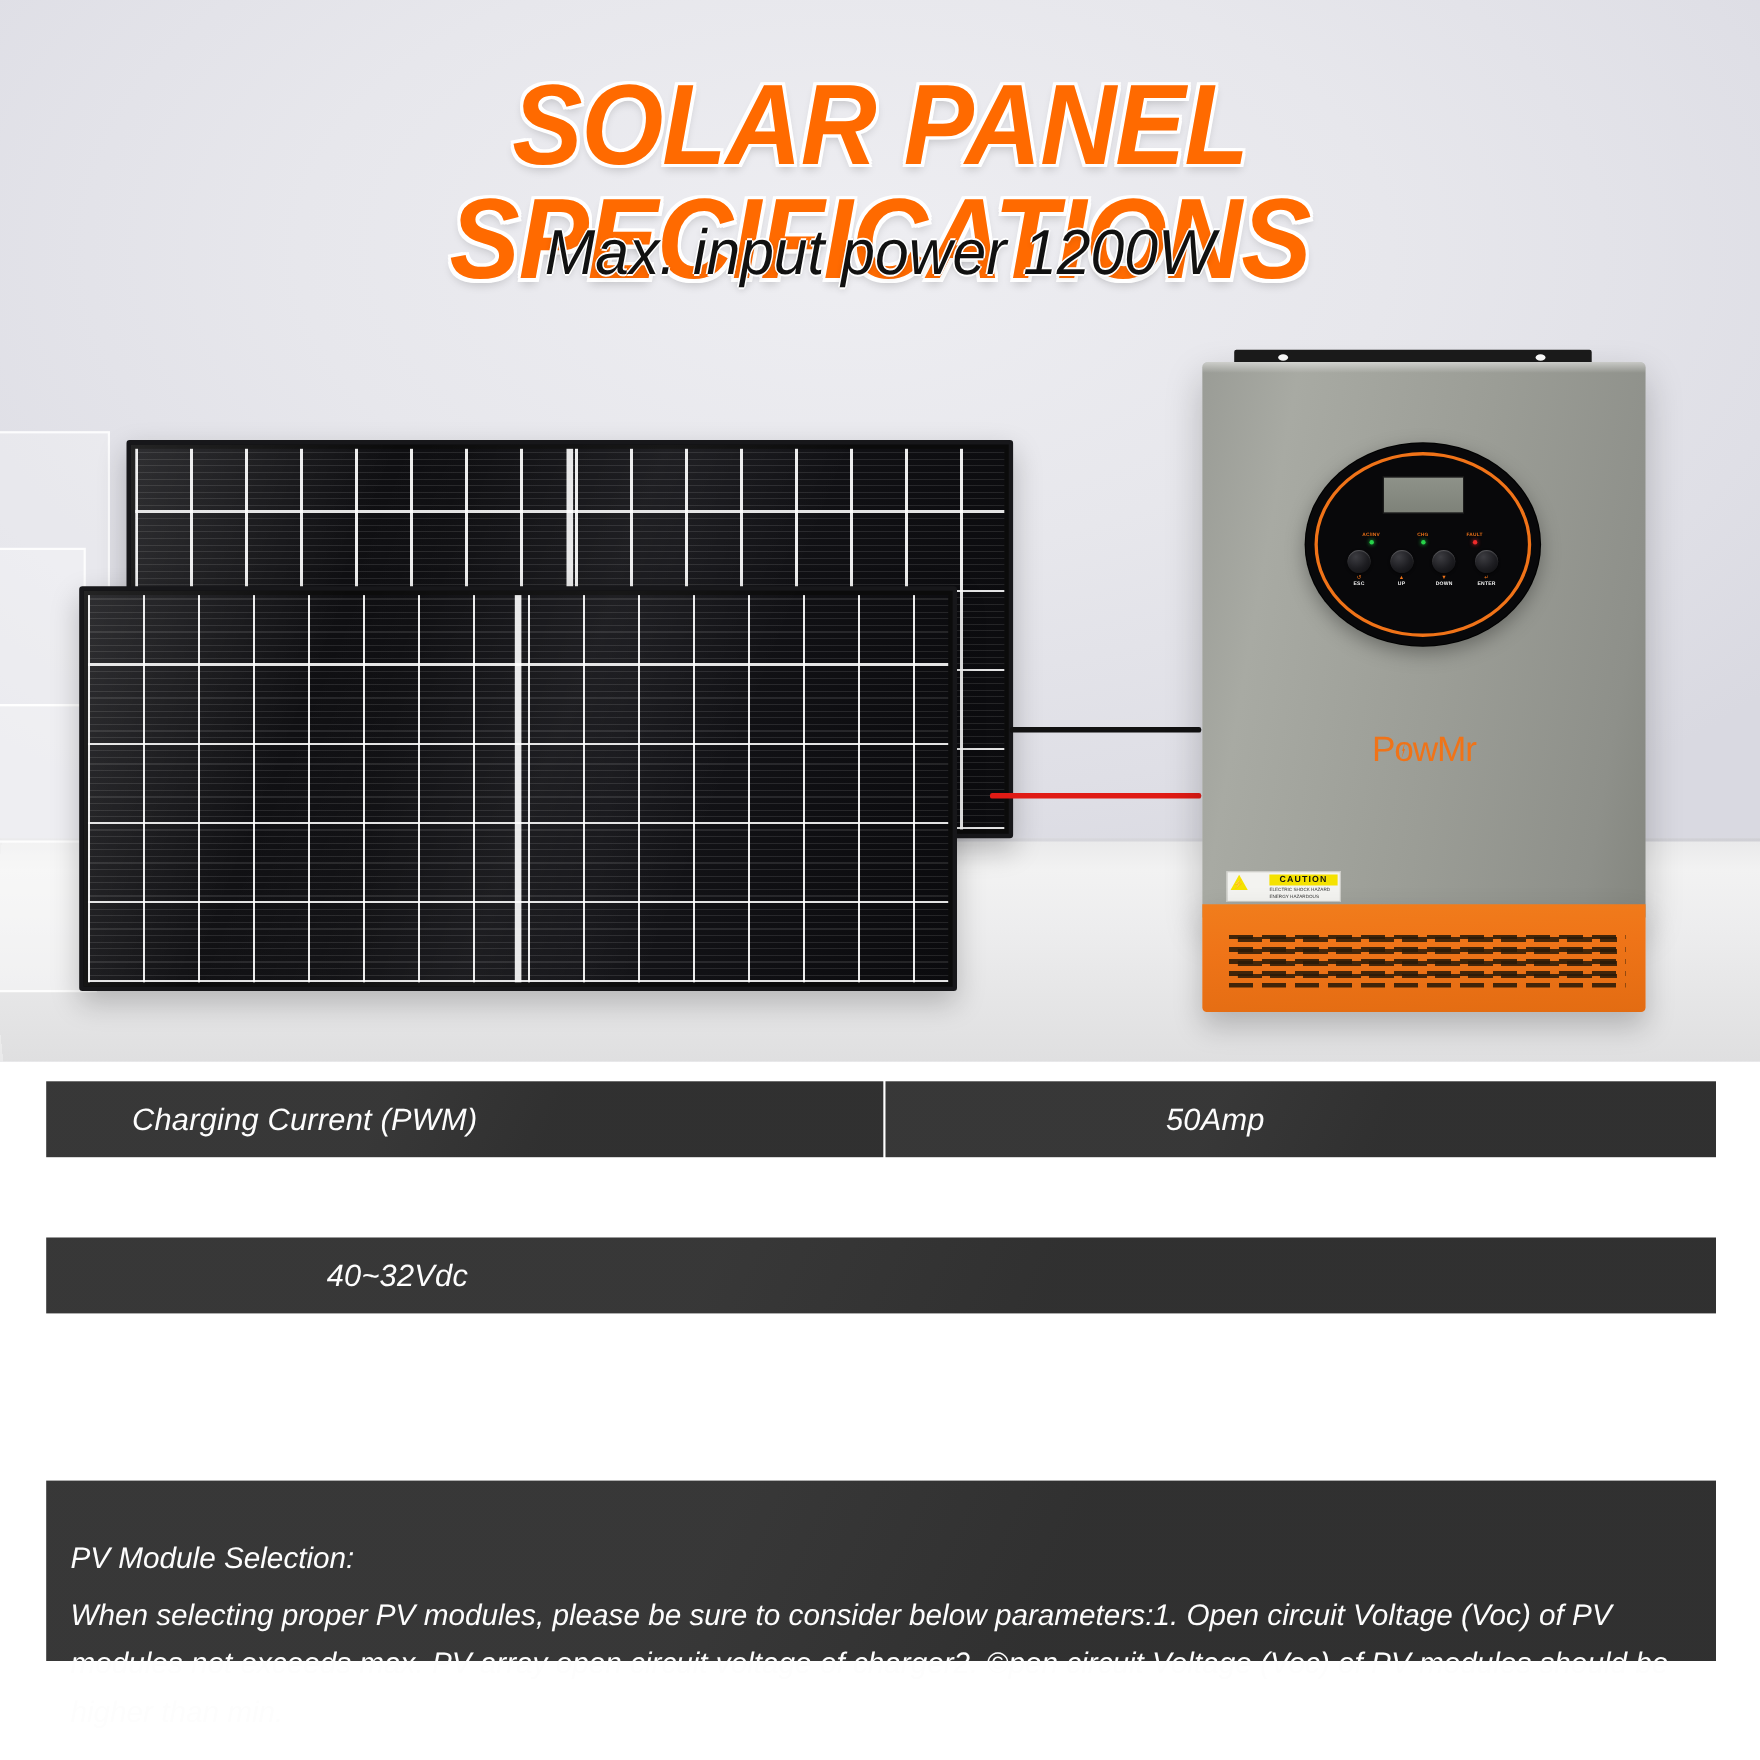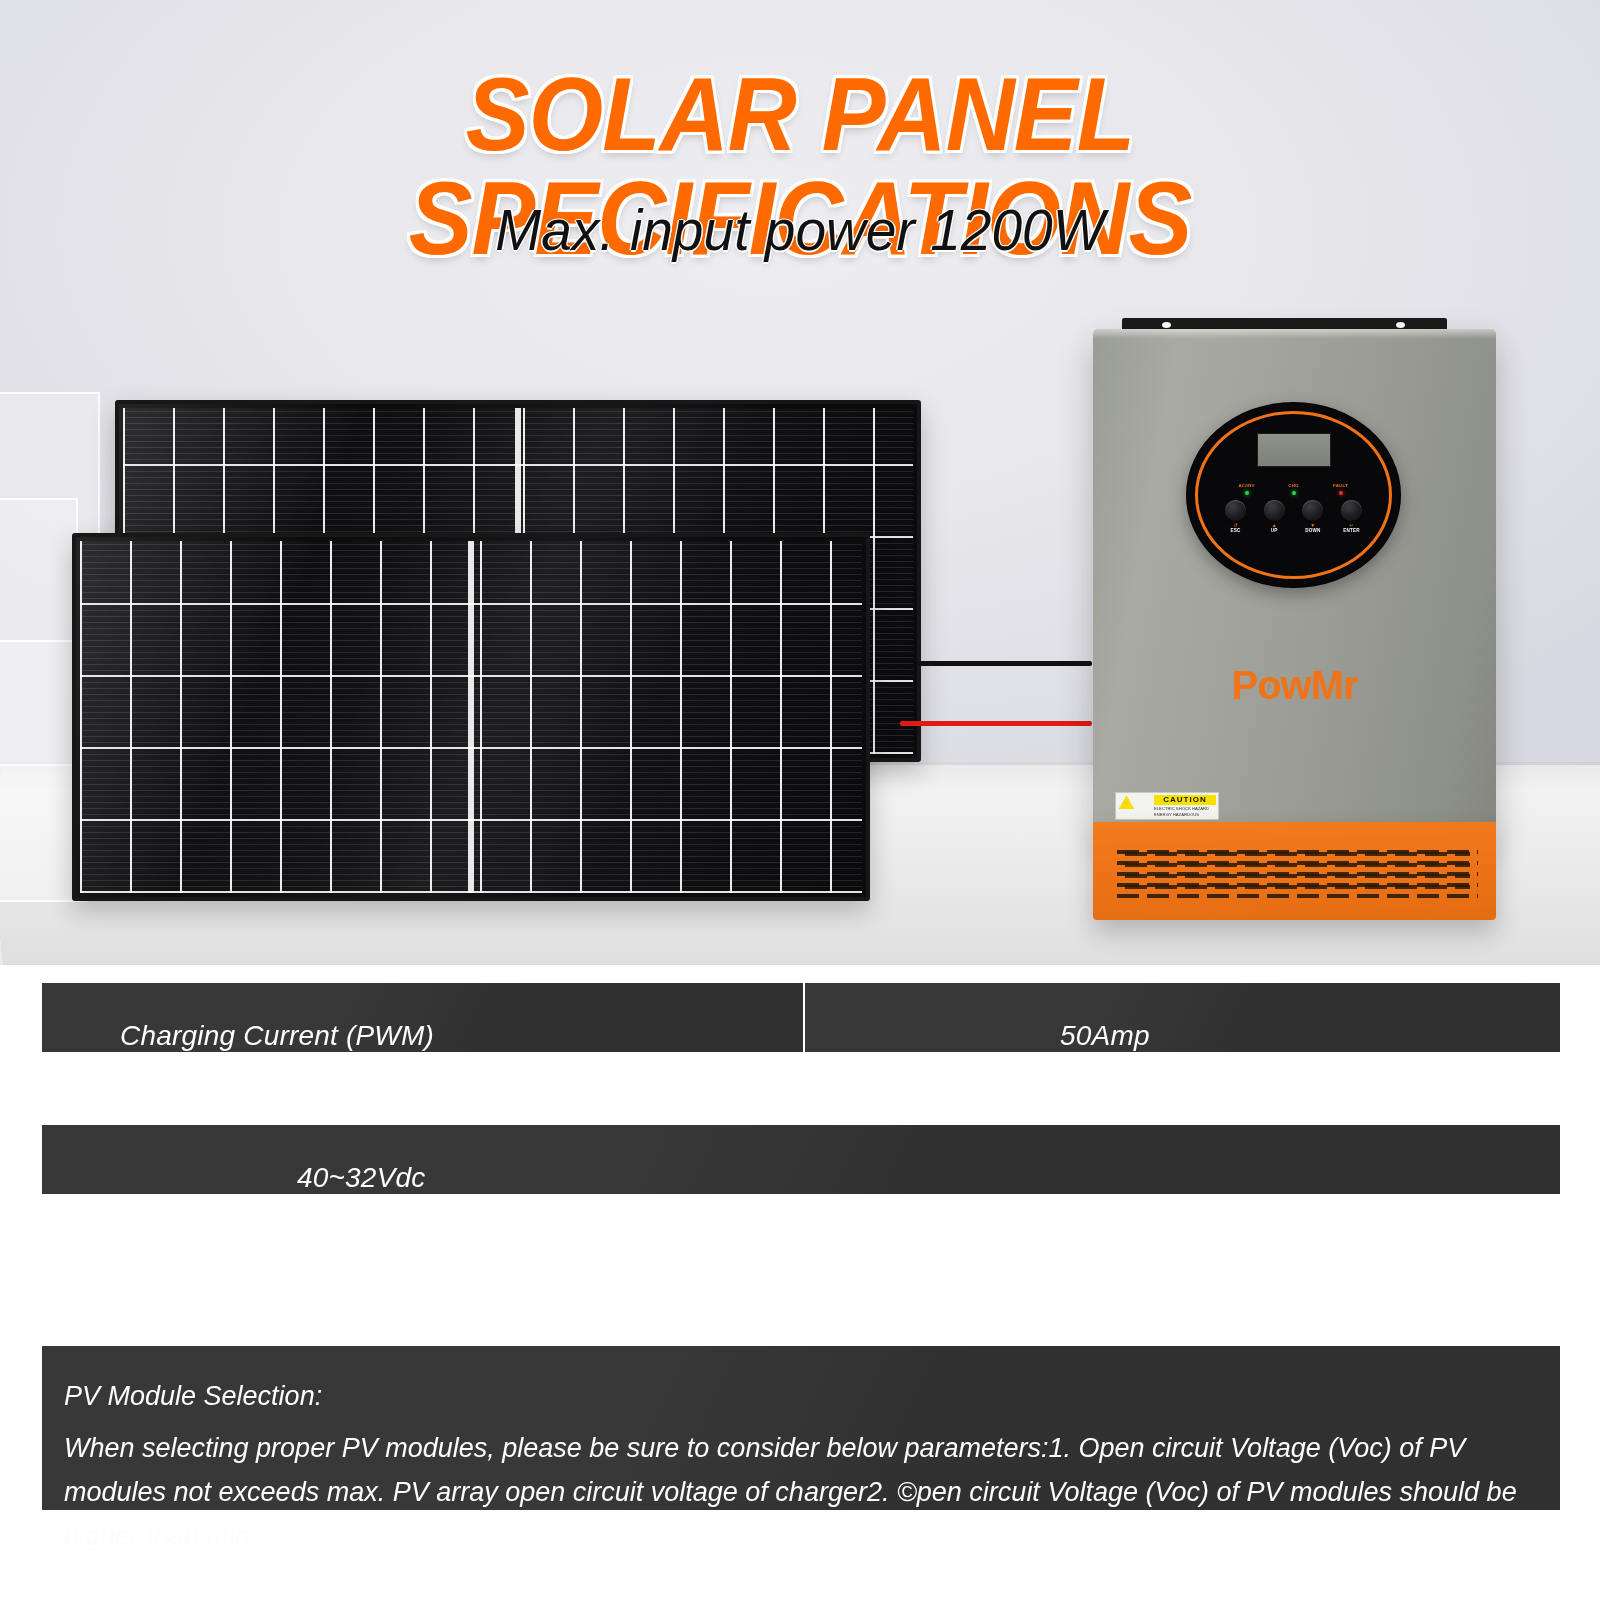--- a/index.html
+++ b/index.html
@@ -157,21 +157,21 @@
   .btn{ width:28px; text-align:center; }
   .btn .knob{
     width:21px; height:21px; border-radius:50%; margin:0 auto;
     background:radial-gradient(circle at 36% 30%, #3d3d42 0%, #1d1d21 55%, #0c0c0e 100%);
     box-shadow:inset 0 1px 1px rgba(255,255,255,.22), 0 1px 2px rgba(0,0,0,.6);
   }
   .btn .sym{ font-size:5px; color:#f07318; line-height:6px; margin-top:1px; }
   .btn .nm{ font-size:4.6px; color:#f6f6f6; letter-spacing:.2px; font-weight:bold; }
   .logo{
     position:absolute; left:0; right:0; top:334px; text-align:center;
-    font-size:40px; font-weight:bold; color:#f07318; letter-spacing:-1px;
+    font-size:32px; font-weight:normal; color:#f07318; letter-spacing:-1px;
     font-family:"Liberation Sans", sans-serif;
   }
   .logo .bolt{ position:relative; }
   .logo .bolt:after{
     content:"";
     position:absolute; left:50%; top:52%; transform:translate(-50%,-50%) skewX(-8deg);
     width:4px; height:15px;
     background:#f07318;
     clip-path:polygon(55% 0,18% 55%,45% 55%,30% 100%,80% 42%,50% 42%);
   }
@@ -250,42 +250,42 @@
 
   
   .spec-table{
     position:absolute; left:42px; top:983px; width:1518px;
   }
   .spec-row{
     display:flex; height:69px; margin-bottom:2px;
   }
   .spec-cell{
     background:#323232;
-    display:flex; align-items:flex-end;
+    display:flex; align-items:center;
     position:relative;
     background-image:linear-gradient(115deg, rgba(255,255,255,.028) 0 40%, rgba(0,0,0,.03) 60% 100%);
   }
   .spec-name{
     width:761px; margin-right:2px; padding-left:78px;
   }
   .spec-val{
     flex:1; justify-content:flex-start; padding-left:255px;
   }
   .spec-text{
     font-family:"Liberation Sans", sans-serif;
     font-style:italic; font-size:28px; color:#fdfdfd;
     letter-spacing:.2px; white-space:nowrap;
   }
 
   
   .note{
     position:absolute; left:42px; top:1346px; width:1518px; height:164px;
     background:#323232;
     background-image:linear-gradient(115deg, rgba(255,255,255,.028) 0 40%, rgba(0,0,0,.03) 60% 100%);
-    padding:32px 36px 0 22px;
+    padding:52px 36px 0 22px;
   }
   .note-title{
     font-family:"Liberation Sans", sans-serif;
     font-style:italic; font-size:27px; color:#fdfdfd; line-height:36px;
     margin-bottom:12px;
   }
   .note-body{
     font-family:"Liberation Sans", sans-serif;
     font-style:italic; font-size:27px; color:#fdfdfd; line-height:44px;
   }

